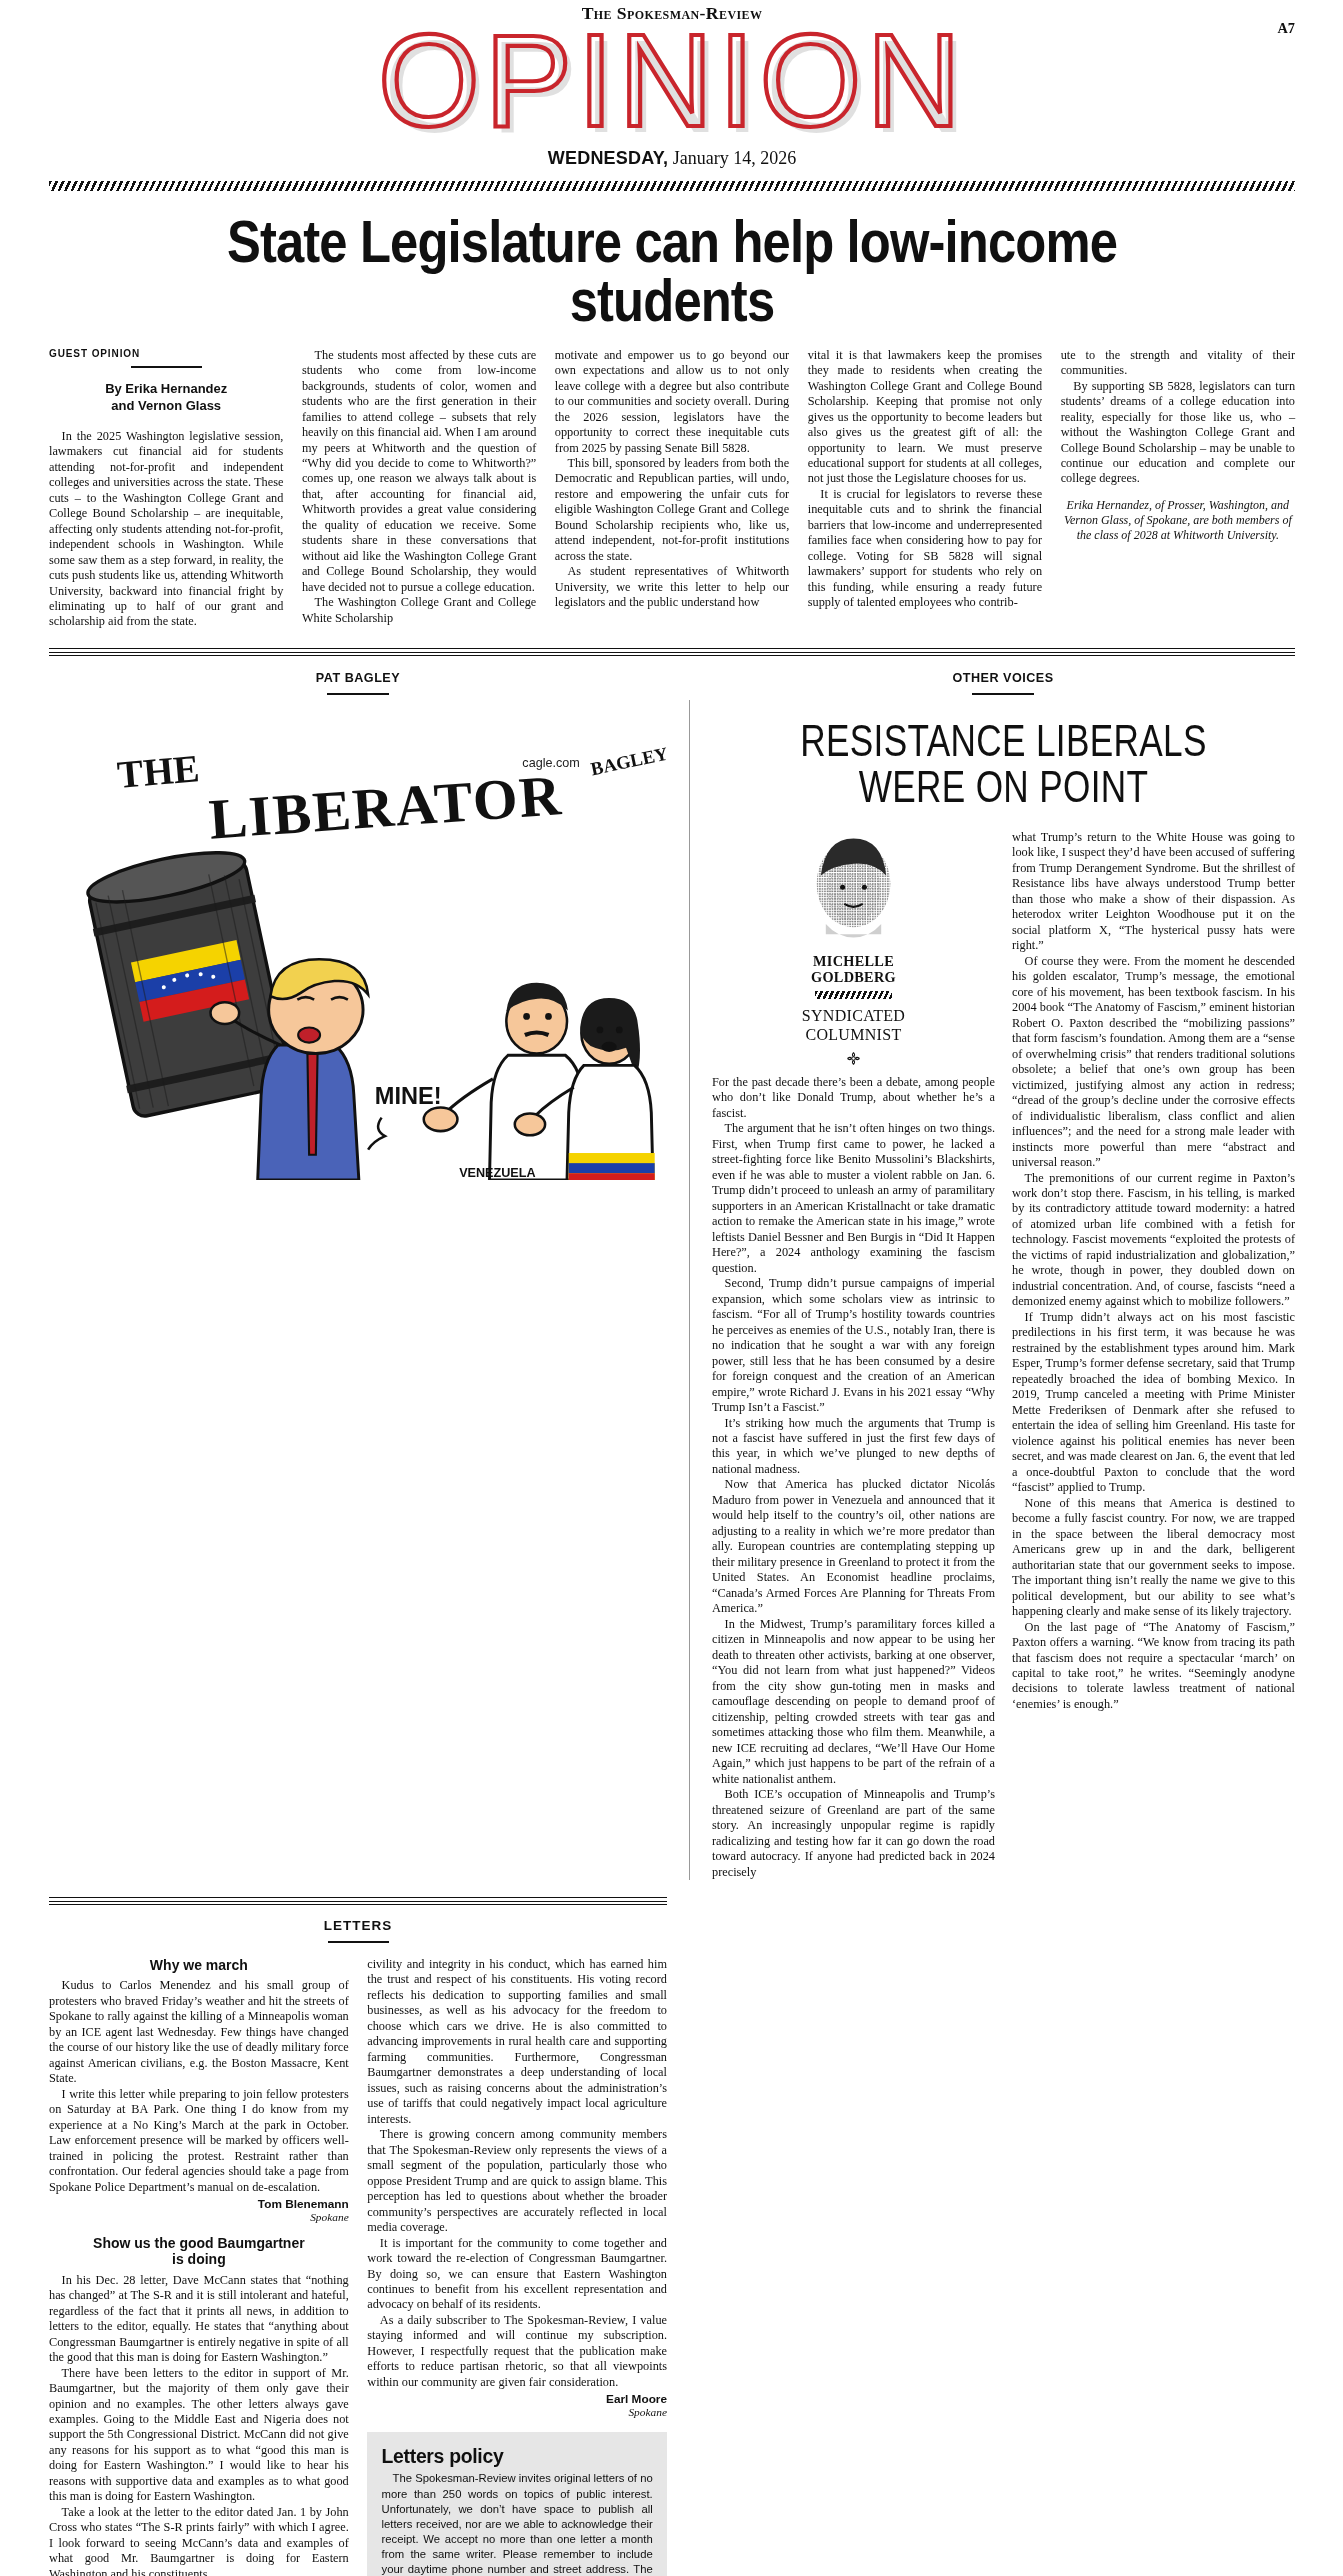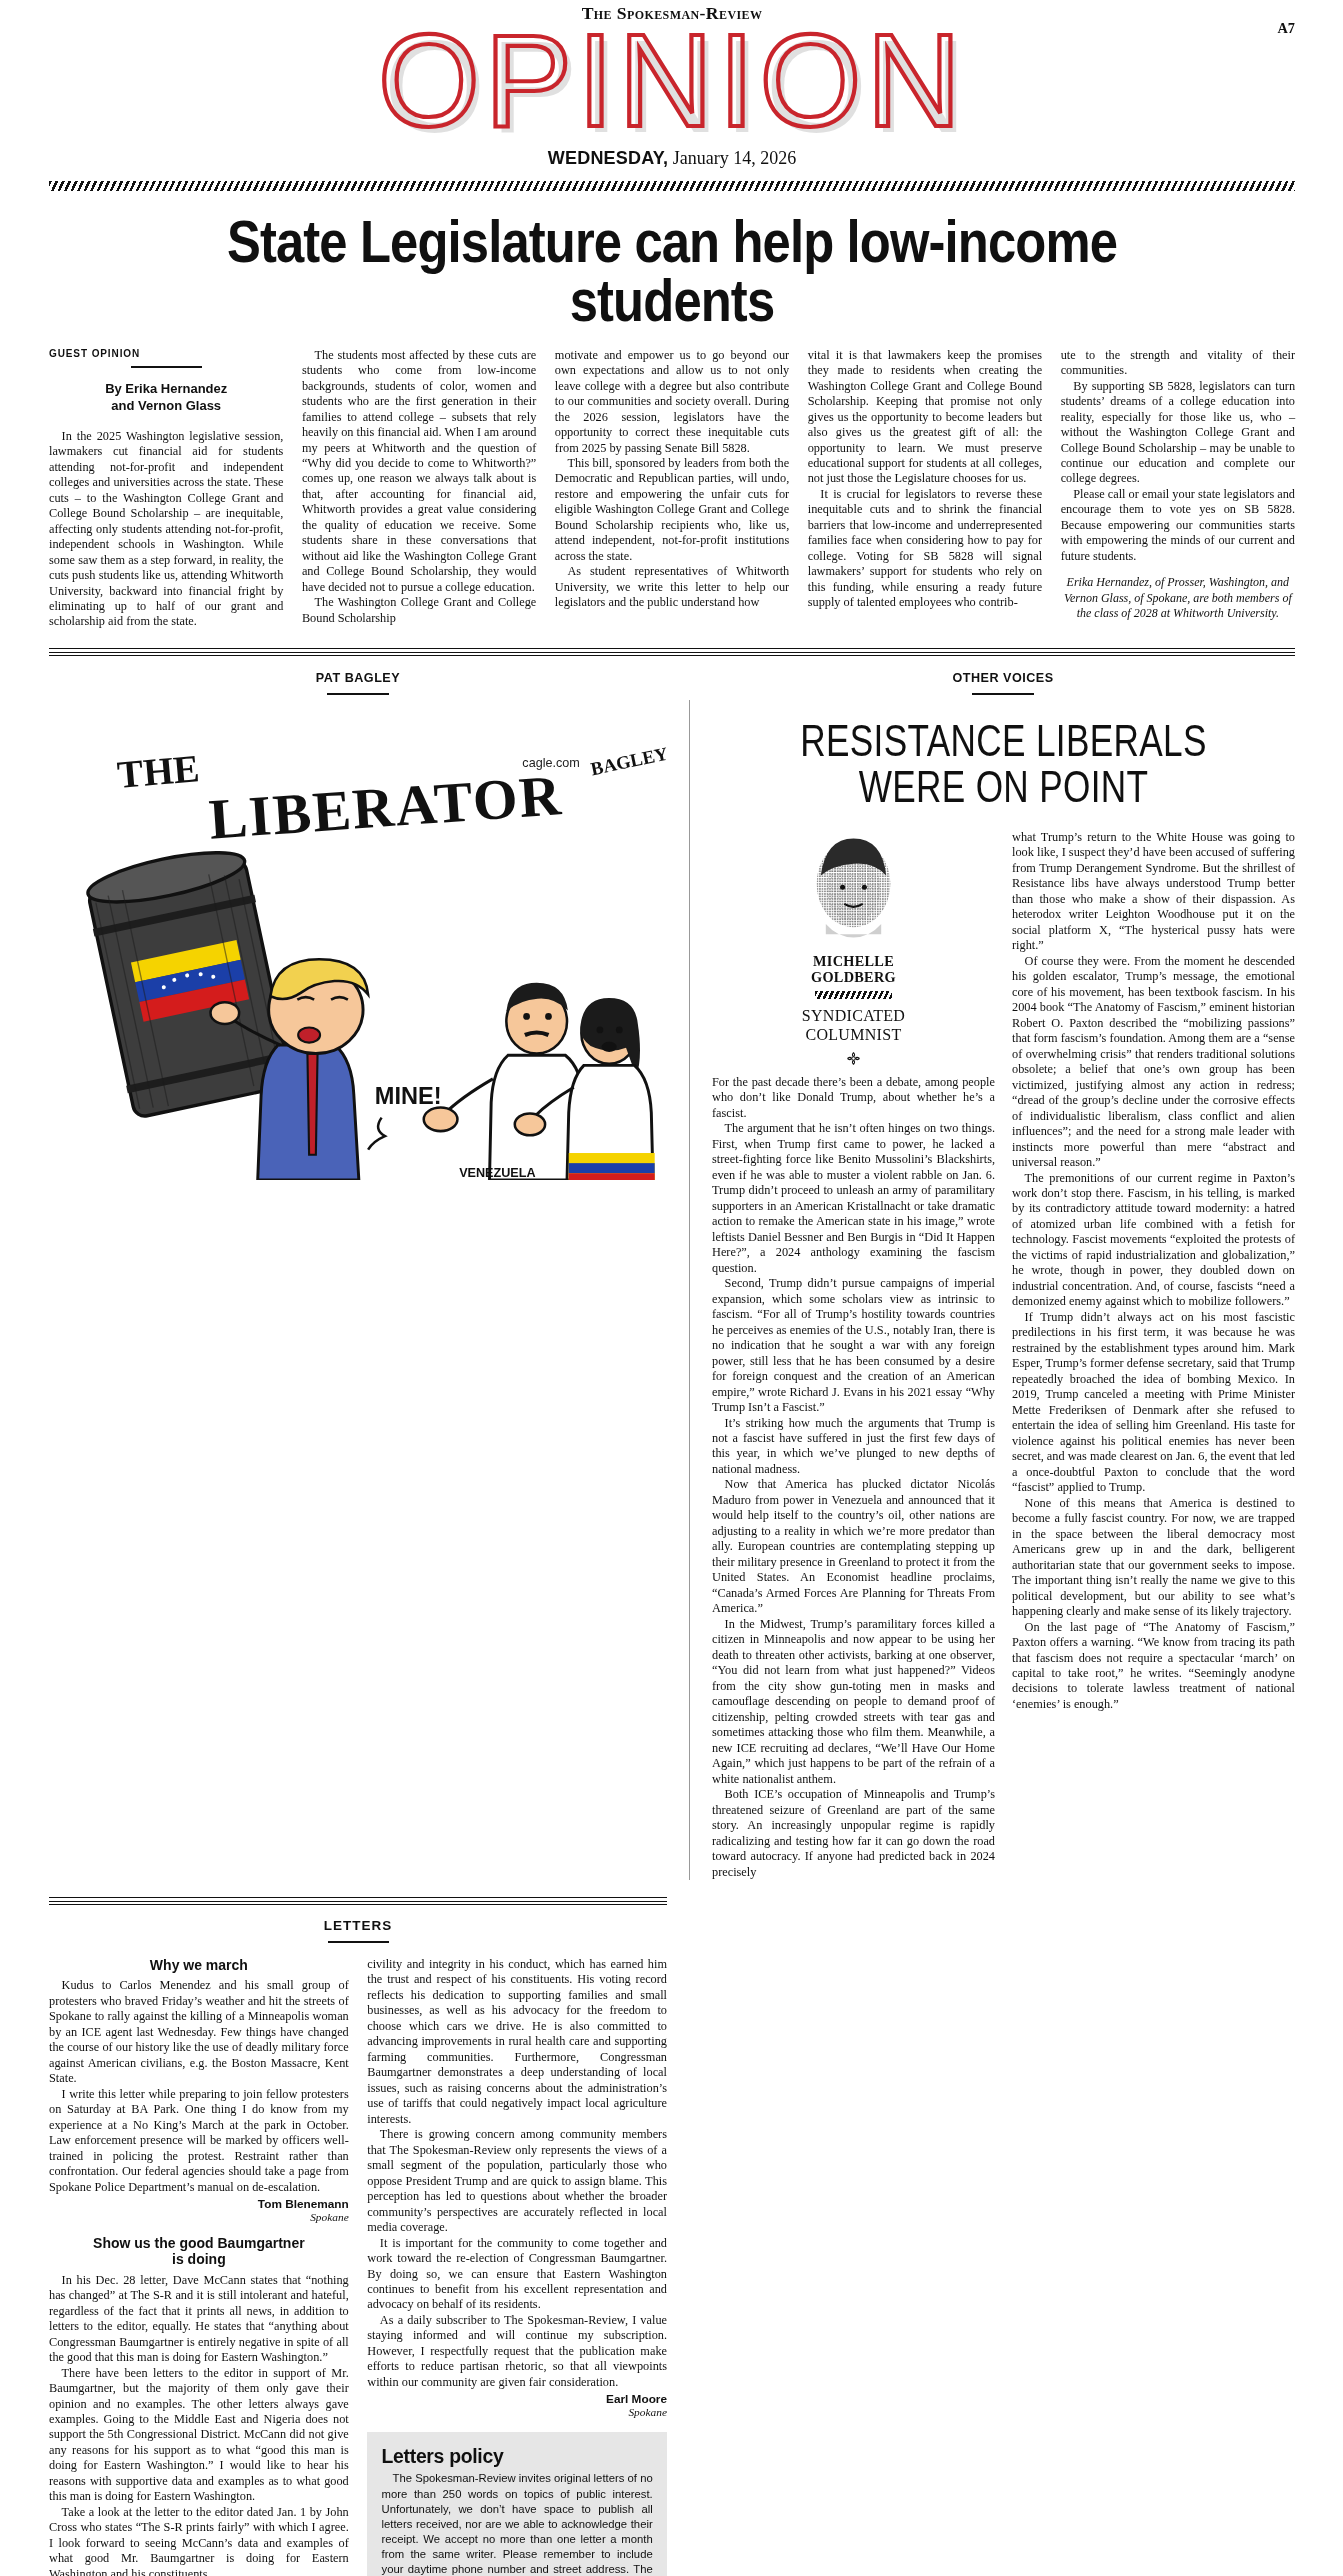--- a/index.html
+++ b/index.html
@@ -190,21 +190,21 @@
       <div class="byline" style="white-space:pre-line">By Erika Hernandez
 and Vernon Glass</div>
       <div class="body-text">
         <p>In the 2025 Washington legislative session, lawmakers cut financial aid for students attending not-for-profit and independent colleges and universities across the state. These cuts – to the Washington College Grant and College Bound Scholarship – are inequitable, affecting only students attending not-for-profit, independent schools in Washington. While some saw them as a step forward, in reality, the cuts push students like us, attending Whitworth University, backward into financial fright by eliminating up to half of our grant and scholarship aid from the state.</p>
       </div>
     </div>
 
     <div class="gcol">
       <div class="body-text">
         <p>The students most affected by these cuts are students who come from low-income backgrounds, students of color, women and students who are the first generation in their families to attend college – subsets that rely heavily on this financial aid. When I am around my peers at Whitworth and the question of “Why did you decide to come to Whitworth?” comes up, one reason we always talk about is that, after accounting for financial aid, Whitworth provides a great value considering the quality of education we receive. Some students share in these conversations that without aid like the Washington College Grant and College Bound Scholarship, they would have decided not to pursue a college education.</p>
-        <p>The Washington College Grant and College Bound Scholarship</p>
+        <p>The Washington College Grant and College White Scholarship</p>
       </div>
     </div>
 
     <div class="gcol">
       <div class="body-text">
         <p class="noindent">motivate and empower us to go beyond our own expectations and allow us to not only leave college with a degree but also contribute to our communities and society overall. During the 2026 session, legislators have the opportunity to correct these inequitable cuts from 2025 by passing Senate Bill 5828.</p>
         <p>This bill, sponsored by leaders from both the Democratic and Republican parties, will undo, restore and empowering the unfair cuts for eligible Washington College Grant and College Bound Scholarship recipients who, like us, attend independent, not-for-profit institutions across the state.</p>
         <p>As student representatives of Whitworth University, we write this letter to help our legislators and the public understand how</p>
       </div>
     </div>
@@ -213,21 +213,20 @@
       <div class="body-text">
         <p class="noindent">vital it is that lawmakers keep the promises they made to residents when creating the Washington College Grant and College Bound Scholarship. Keeping that promise not only gives us the opportunity to become leaders but also gives us the greatest gift of all: the opportunity to learn. We must preserve educational support for students at all colleges, not just those the Legislature chooses for us.</p>
         <p>It is crucial for legislators to reverse these inequitable cuts and to shrink the financial barriers that low-income and underrepresented families face when considering how to pay for college. Voting for SB 5828 will signal lawmakers’ support for students who rely on this funding, while ensuring a ready future supply of talented employees who contrib-</p>
       </div>
     </div>
 
     <div class="gcol">
       <div class="body-text">
         <p class="noindent">ute to the strength and vitality of their communities.</p>
         <p>By supporting SB 5828, legislators can turn students’ dreams of a college education into reality, especially for those like us, who – without the Washington College Grant and College Bound Scholarship – may be unable to continue our education and complete our college degrees.</p>
-        <p>Please call or email your state legislators and encourage them to vote yes on SB 5828. Because empowering our communities starts with empowering the minds of our current and future students.</p>
       </div>
       <div class="bio">Erika Hernandez, of Prosser, Washington, and Vernon Glass, of Spokane, are both members of the class of 2028 at Whitworth University.</div>
     </div>
   </div>
 
   <div class="sec-rules">
     <div class="rule-thin"></div>
     <div style="height:2.5px"></div>
     <div class="rule-double"></div>
   </div>

